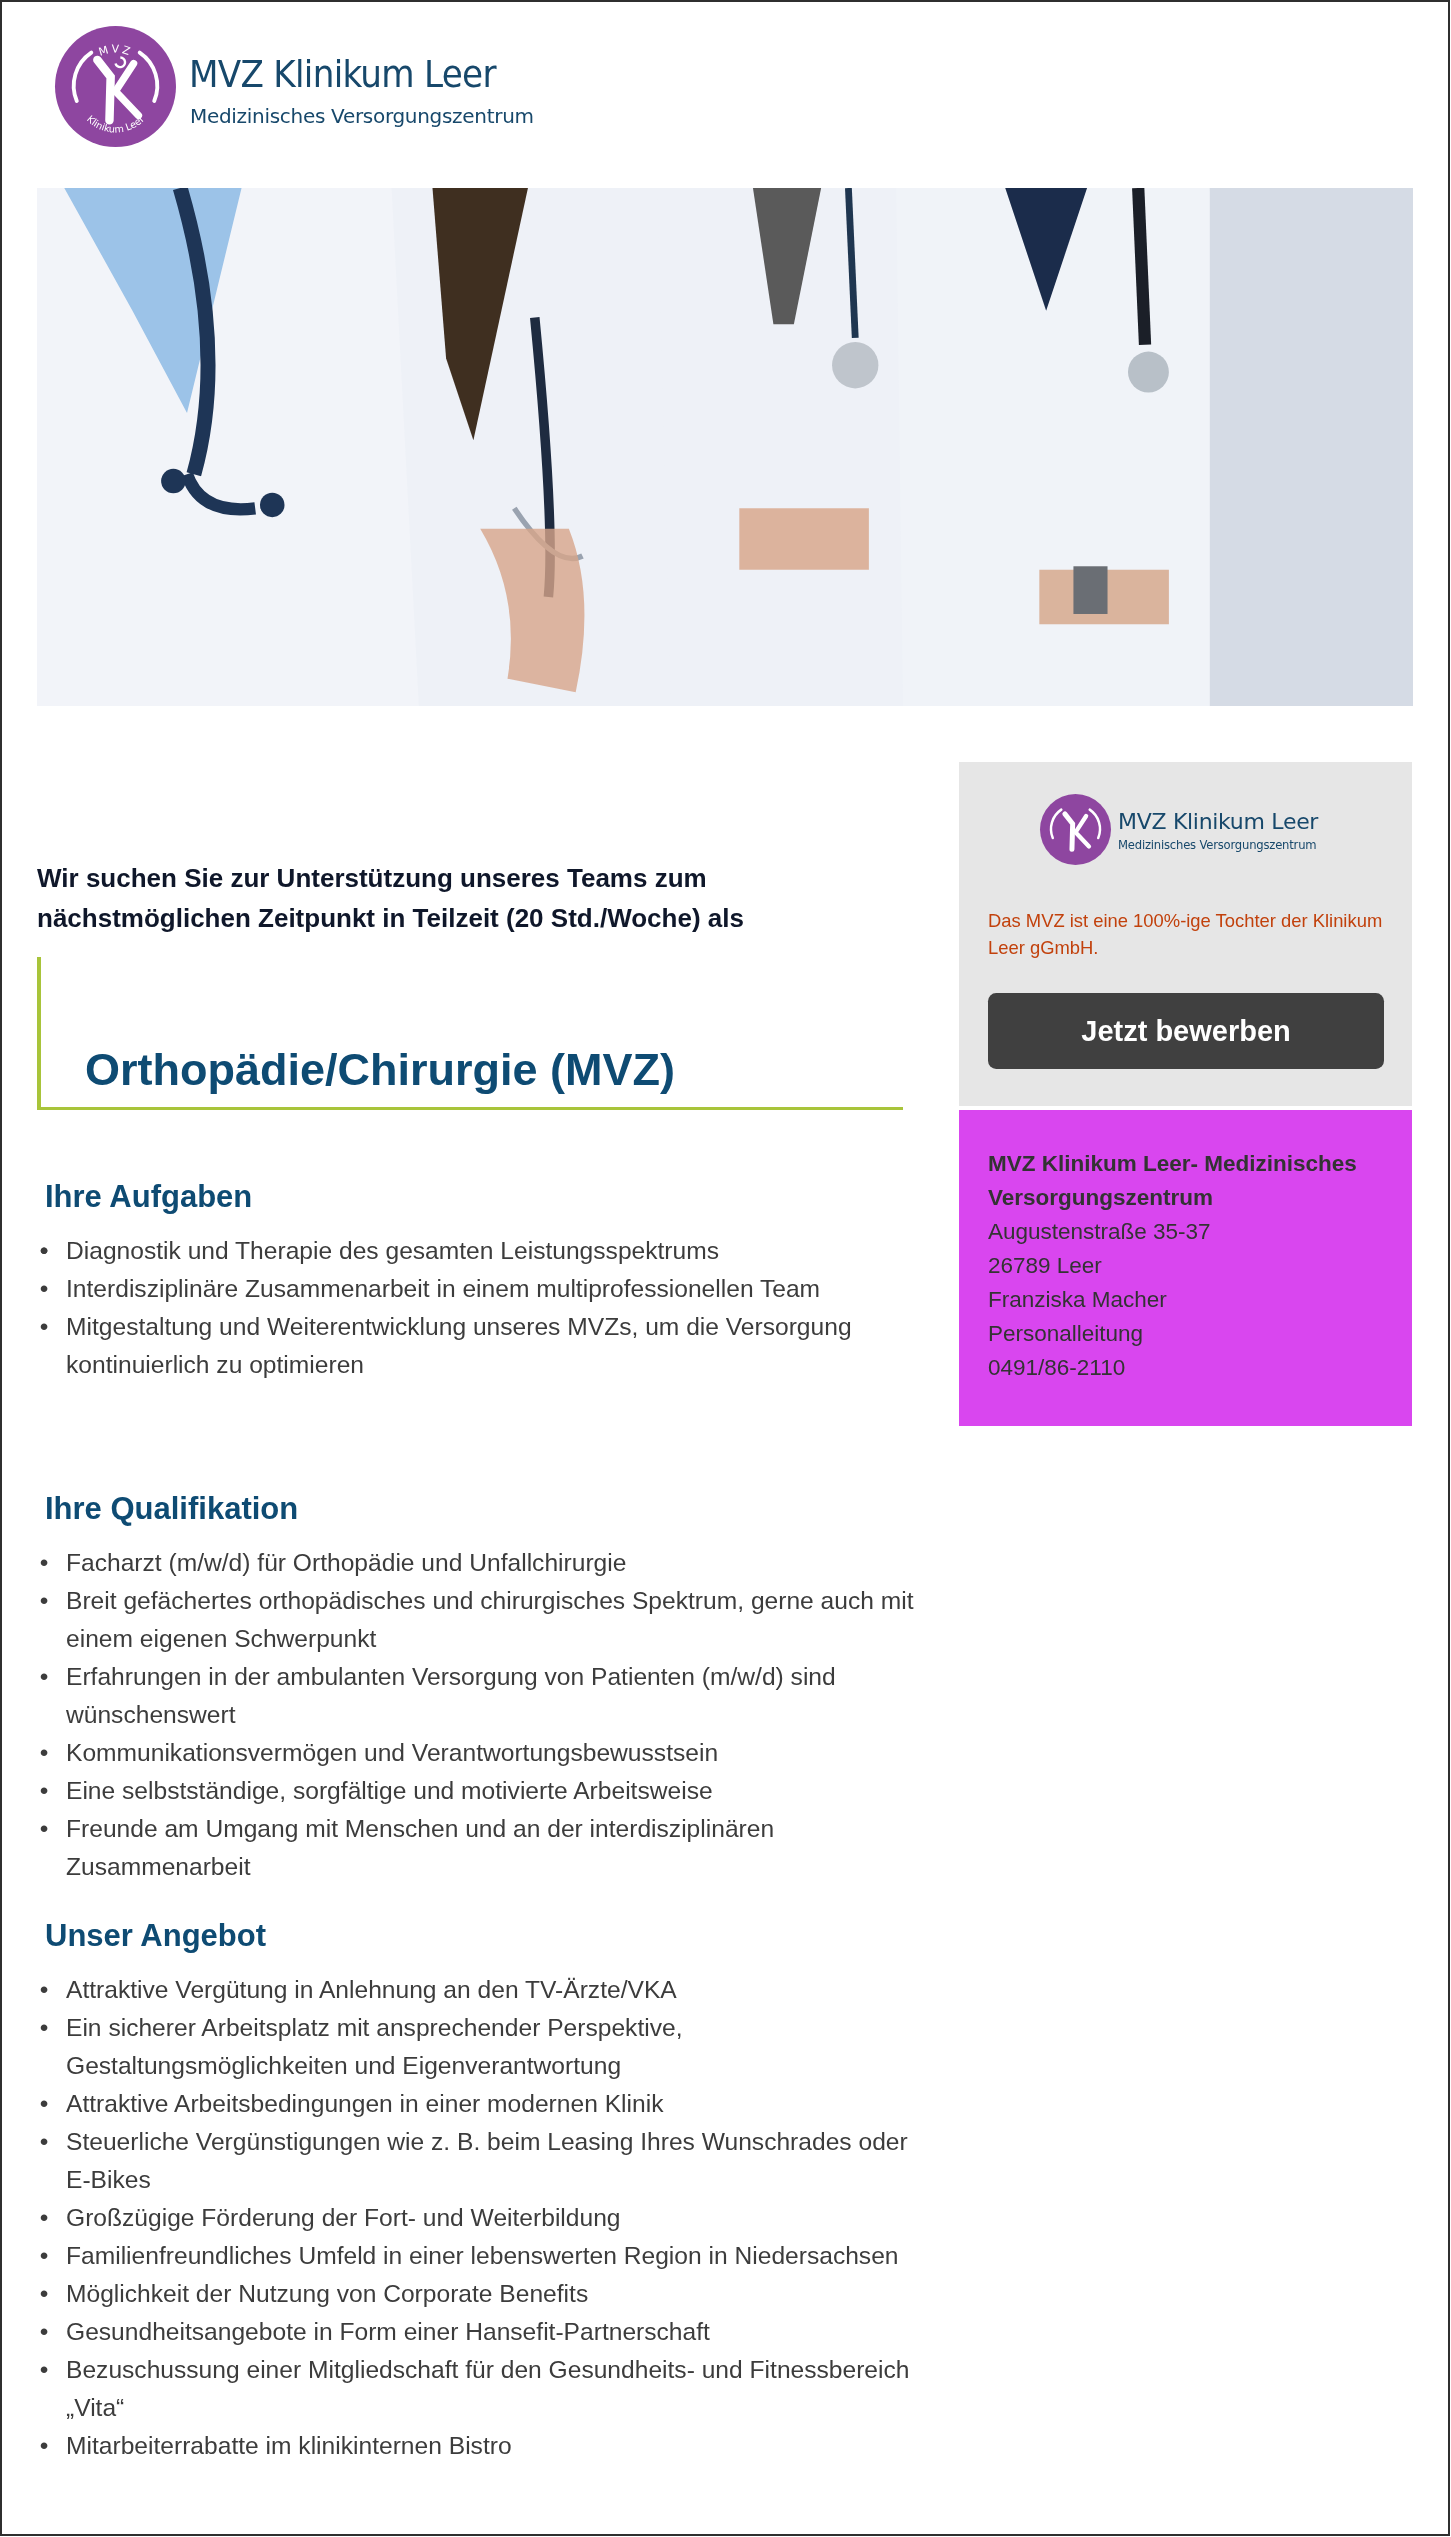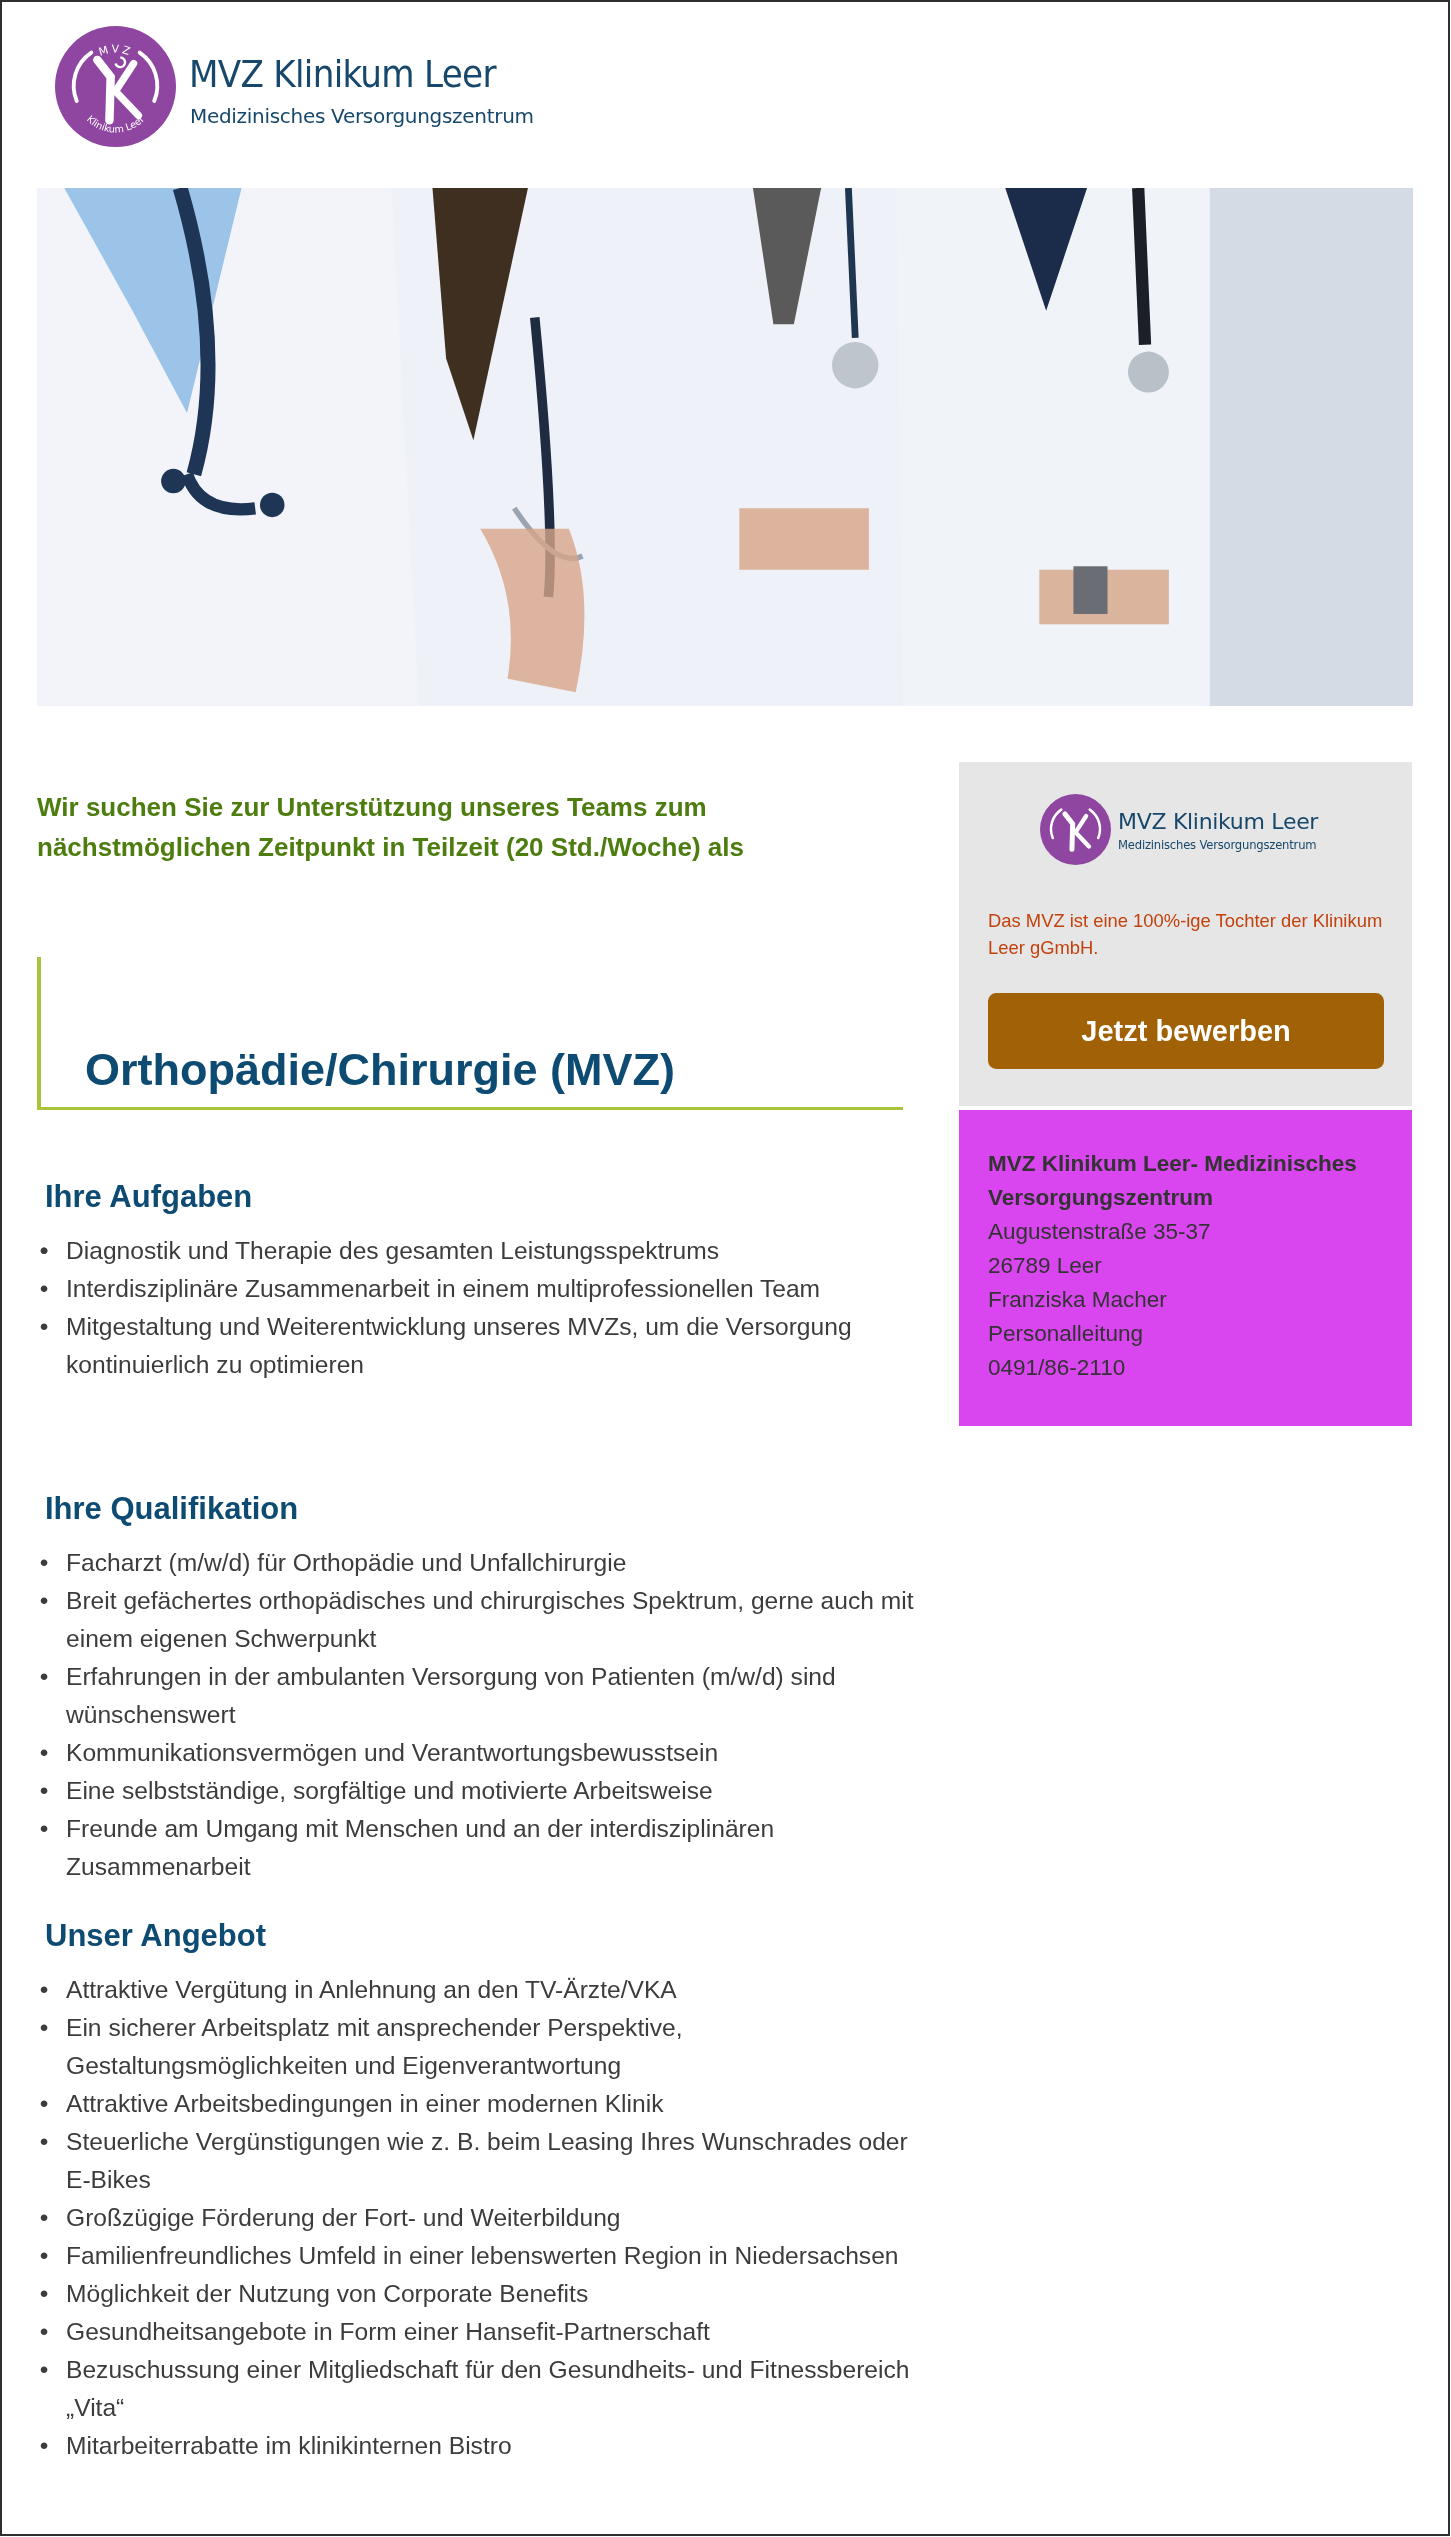--- a/index.html
+++ b/index.html
@@ -18,21 +18,21 @@
                 font-size: 38px; color: #17486b; letter-spacing: -0.7px; white-space: nowrap; font-stretch: condensed; }
   .logo-sub { position: absolute; left: 135px; top: 79px; font-family: "DejaVu Sans", sans-serif;
               font-size: 20px; color: #17486b; letter-spacing: -0.3px; white-space: nowrap; }
 
   
   .hero { left: 37px; top: 188px; width: 1376px; height: 518px; overflow: hidden;
           background: linear-gradient(90deg, #dfe6f0 0%, #eef2f8 30%, #e6ebf3 55%, #dde4ee 80%, #cfd6e2 100%); }
   .hero svg { width: 100%; height: 100%; display: block; }
 
   
-  .intro { left: 37px; top: 787px; width: 873px; font-weight: bold; font-size: 26px; line-height: 40px; color: #4d7c0f; }
+  .intro { left: 37px; top: 858px; width: 873px; font-weight: bold; font-size: 26px; line-height: 40px; color: #0f172a; }
 
   
   .titlebox { left: 37px; top: 957px; width: 866px; height: 153px; border-left: 4.1px solid #a8c43a;
               border-bottom: 3.4px solid #a8c43a; box-sizing: border-box; }
   .titlebox h1 { margin: 0; position: absolute; left: 44px; top: 15px; font-size: 45px; line-height: 65px;
                  color: #0e4b73; font-weight: bold; }
 
   
   .section h2 { margin: 8px; font-size: 31px; color: #0e4b73; font-weight: bold; line-height: 41px; }
   .section ul { list-style: none; margin: 15px 0 0 0; padding: 0; }
@@ -47,21 +47,21 @@
   .panel-bottom { left: 959px; top: 1110px; width: 453px; height: 316px; background: #d946ef; text-decoration: underline; }
   .plogo { position: absolute; left: 81px; top: 32px; width: 293px; height: 71px; }
   .plogo-circle { position: absolute; left: 0; top: 0; width: 71px; height: 71px; border-radius: 50%; background: #8e46a0; }
   .plogo-circle svg { width: 100%; height: 100%; display: block; }
   .plogo-title { position: absolute; left: 78px; top: 15px; font-family: "DejaVu Sans", sans-serif; font-size: 22px;
                  color: #17486b; white-space: nowrap; letter-spacing: -0.3px; }
   .plogo-sub { position: absolute; left: 78px; top: 44px; font-family: "DejaVu Sans", sans-serif; font-size: 11.6px;
                color: #17486b; white-space: nowrap; letter-spacing: -0.2px; }
   .ptext { position: absolute; left: 29px; top: 145px; width: 396px; font-size: 18.4px; line-height: 27px; color: #c2410c; }
   .apply { position: absolute; left: 29px; top: 231px; width: 396px; height: 76px; border-radius: 8.2px;
-           background: #a16207; color: #ffffff; font-weight: bold; font-size: 29px; border: none;
+           background: #404040; color: #ffffff; font-weight: bold; font-size: 29px; border: none;
            font-family: "Liberation Sans", sans-serif; cursor: pointer; }
   .contact { position: absolute; left: 29px; top: 37px; width: 409px; font-size: 22.5px; line-height: 34px; color: #333; }
   .contact .bold { font-weight: bold; }
 </style>
 </head>
 <body>
 
 <div class="frame"></div>
 
 <div class="abs logo">

